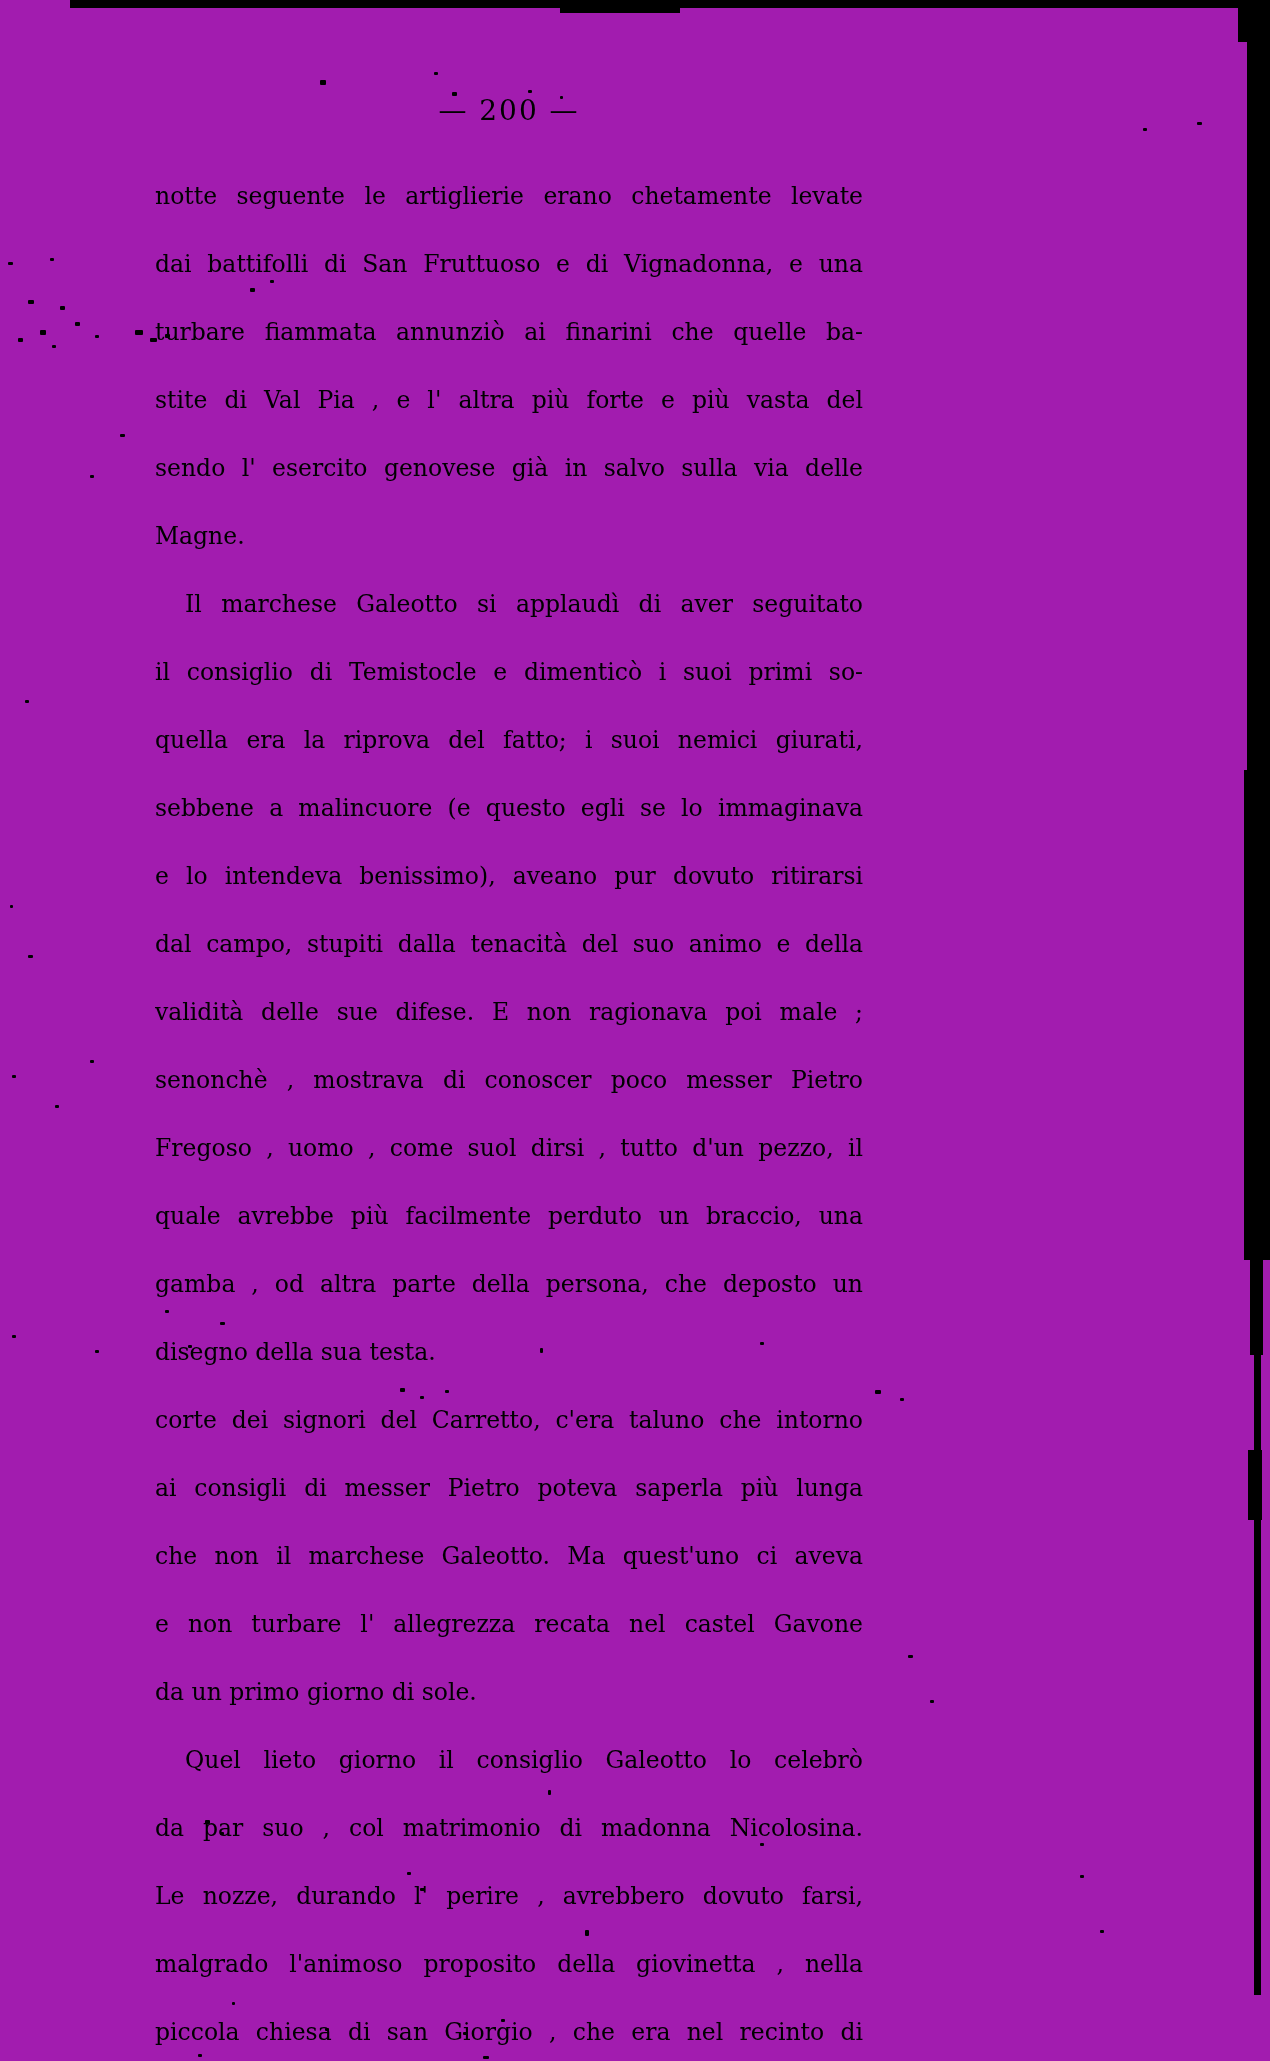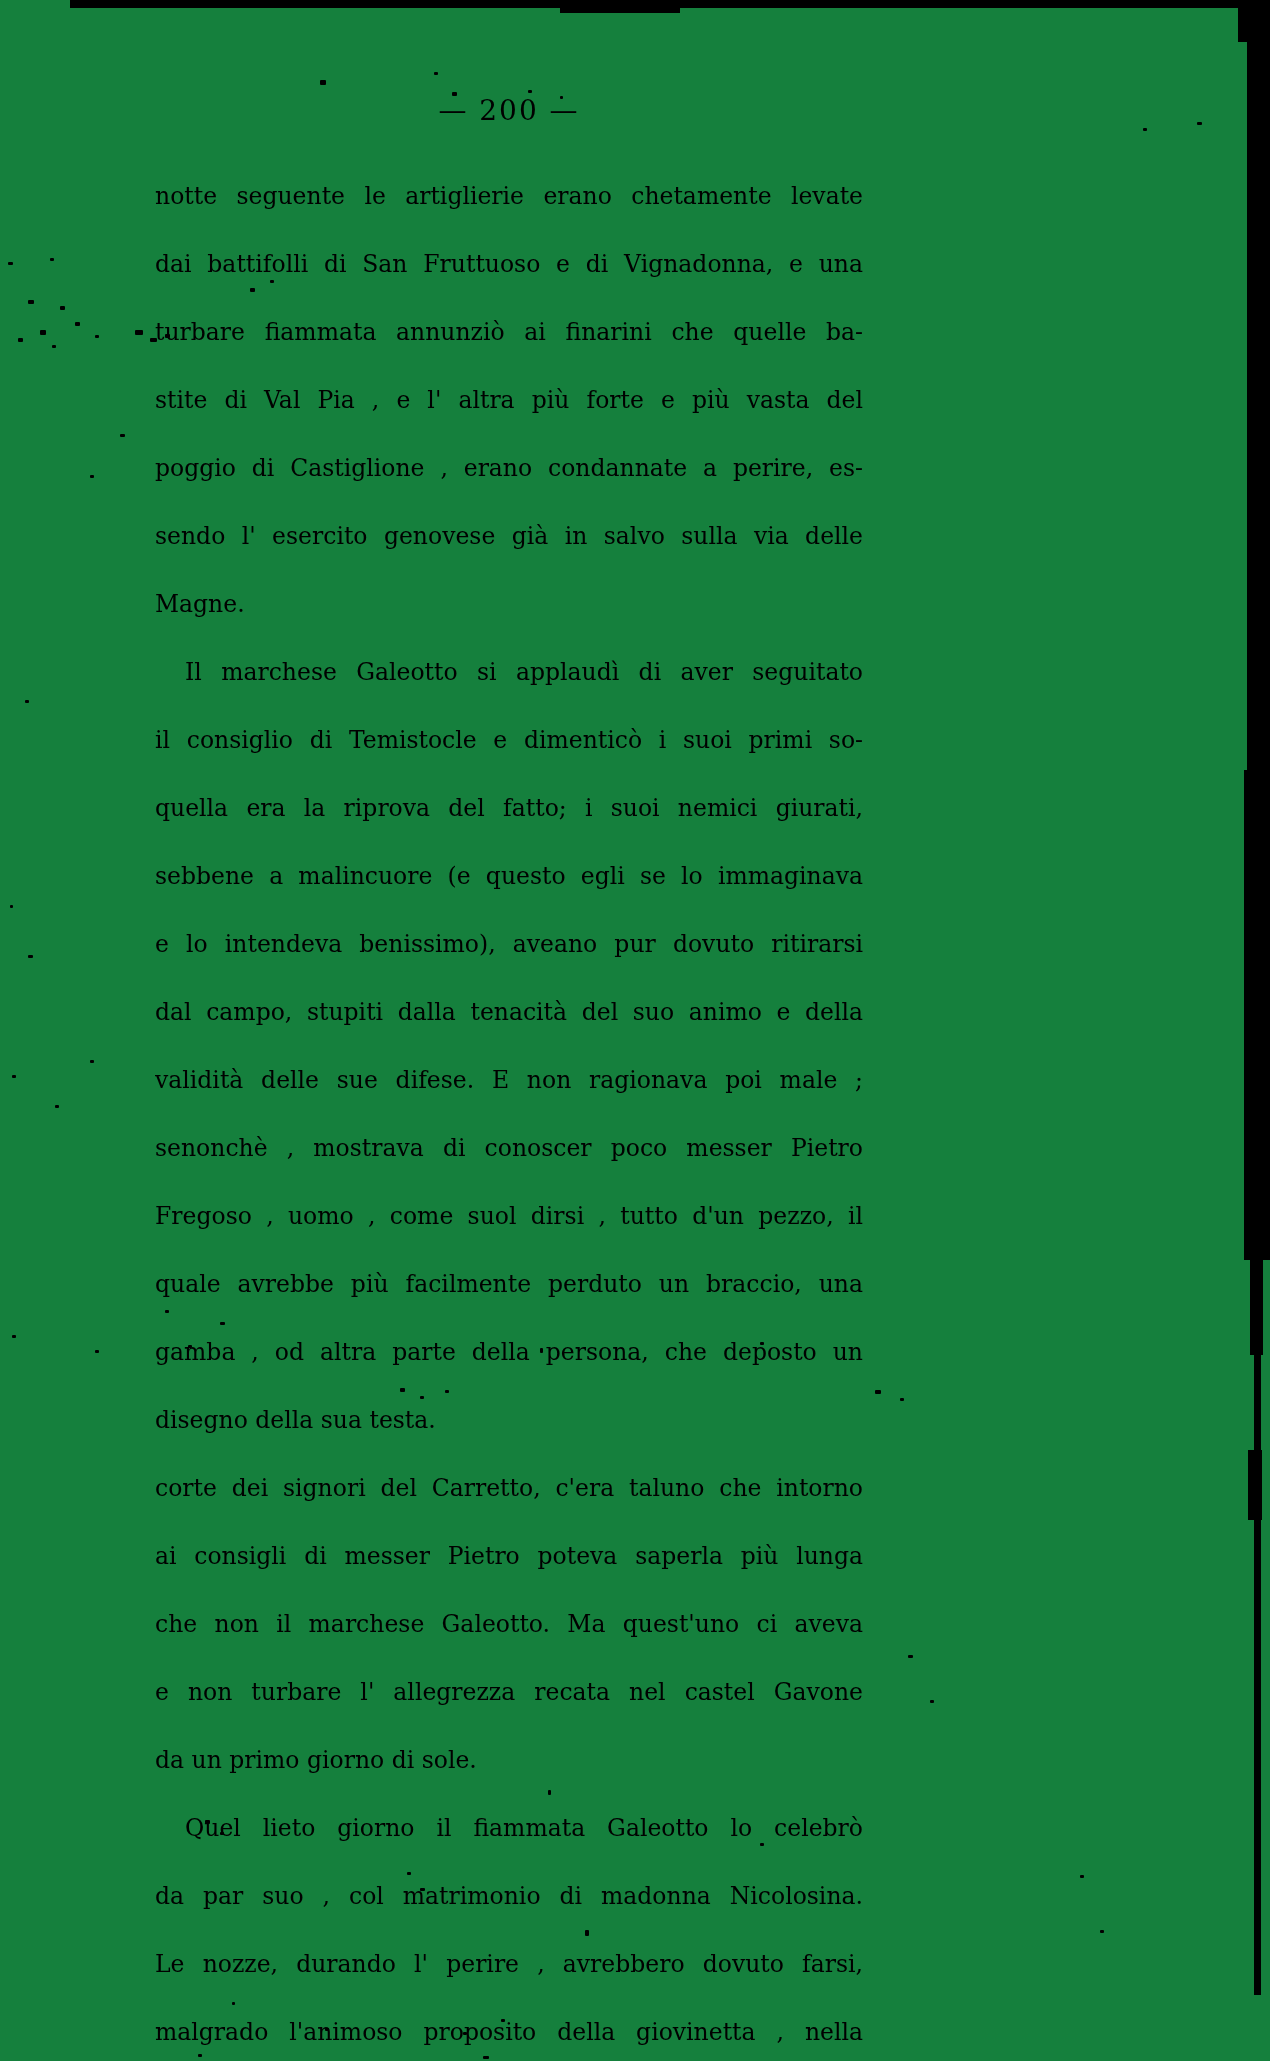--- a/index.html
+++ b/index.html
@@ -1,19 +1,19 @@
 <!DOCTYPE html>
 <html><head>
 <meta charset="utf-8">
 <style>
   html,body{margin:0;padding:0;background:#ffffff;}
   .page{
     position:relative;
     width:1270px;height:2061px;
-    background:#15803d;
+    background:#a21caf;
     color:#000;
     font-family:"DejaVu Serif", serif;
     overflow:hidden;
   }
   .page-number{
     position:absolute;
     top:94px;left:155px;width:708px;
     text-align:center;
     font-size:28px;
     letter-spacing:2px;
@@ -51,41 +51,40 @@
   <div class="artifact" style="left:1254px;top:1350px;width:7px;height:645px;"></div>
   <div class="artifact" style="left:1248px;top:1450px;width:14px;height:70px;"></div>
 
   <div class="page-number">— 200 —</div>
 
   <div class="text-block">
     <div class="line">notte seguente le artiglierie erano chetamente levate</div>
     <div class="line">dai battifolli di San Fruttuoso e di Vignadonna, e una</div>
     <div class="line">turbare fiammata annunziò ai finarini che quelle ba-</div>
     <div class="line">stite di Val Pia , e l' altra più forte e più vasta del</div>
-    <div class="line">poggio di Castiglione , erano condannate a perire, es-</div>
     <div class="line">sendo l' esercito genovese già in salvo sulla via delle</div>
     <div class="line pl">Magne.</div>
     <div class="line ind">Il marchese Galeotto si applaudì di aver  seguitato</div>
     <div class="line">il consiglio di Temistocle e dimenticò i suoi primi so-</div>
     <div class="line">quella era la riprova del fatto; i suoi nemici giurati,</div>
     <div class="line">sebbene a malincuore (e questo egli se lo immaginava</div>
     <div class="line">e lo intendeva benissimo), aveano pur dovuto ritirarsi</div>
     <div class="line">dal campo, stupiti dalla tenacità del suo animo e della</div>
     <div class="line">validità delle sue difese. E non ragionava poi male ;</div>
     <div class="line">senonchè , mostrava di conoscer poco messer Pietro</div>
     <div class="line">Fregoso , uomo , come suol dirsi , tutto d'un pezzo, il</div>
     <div class="line">quale avrebbe più facilmente perduto un braccio, una</div>
     <div class="line">gamba , od altra parte della persona, che deposto un</div>
     <div class="line pl">disegno della sua testa.</div>
     <div class="line">corte dei signori del Carretto, c'era taluno che intorno</div>
     <div class="line">ai consigli di messer Pietro poteva saperla più lunga</div>
     <div class="line">che non il marchese Galeotto. Ma quest'uno ci aveva</div>
     <div class="line">e non turbare l' allegrezza  recata nel castel Gavone</div>
     <div class="line pl">da un primo giorno di sole.</div>
-    <div class="line ind">Quel lieto giorno il fiammata  Galeotto lo celebrò</div>
+    <div class="line ind">Quel lieto giorno il consiglio  Galeotto lo celebrò</div>
     <div class="line">da par suo , col matrimonio di madonna  Nicolosina.</div>
     <div class="line">Le nozze, durando l' perire ,  avrebbero dovuto farsi,</div>
     <div class="line">malgrado l'animoso proposito della giovinetta , nella</div>
     <div class="line">piccola chiesa di san Giorgio , che era nel recinto di</div>
   </div>
 
   <div id="specks">
       <div class="speck" style="left: 320px; top: 80px; width: 6px; height: 5px;"></div>
       <div class="speck" style="left: 434px; top: 72px; width: 4px; height: 3px;"></div>
       <div class="speck" style="left: 452px; top: 92px; width: 5px; height: 4px;"></div>

